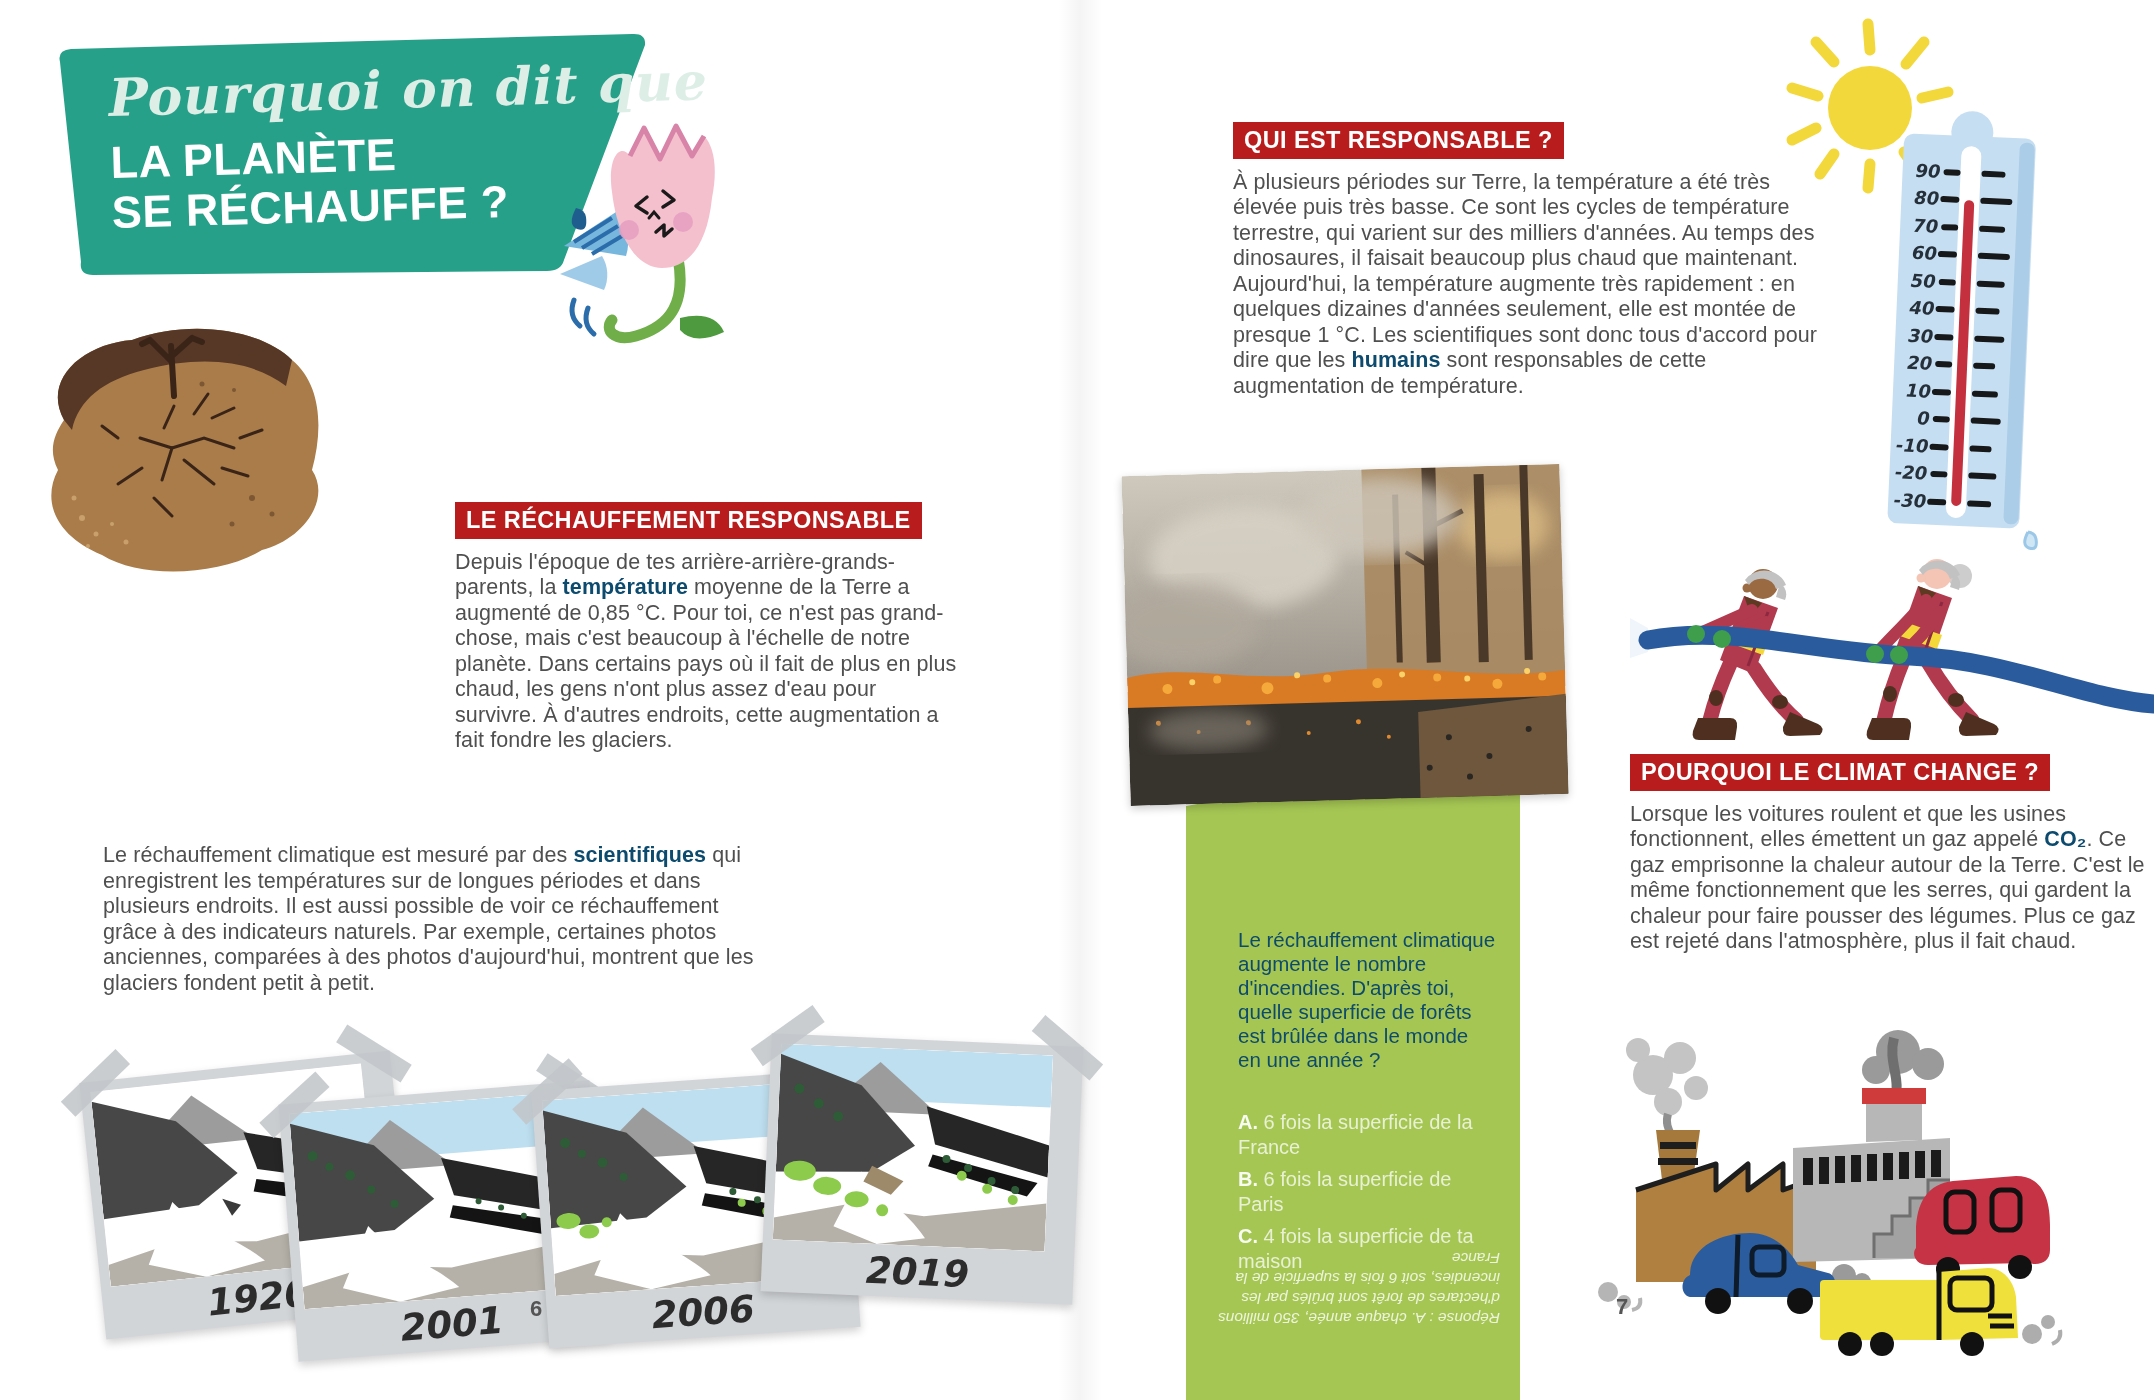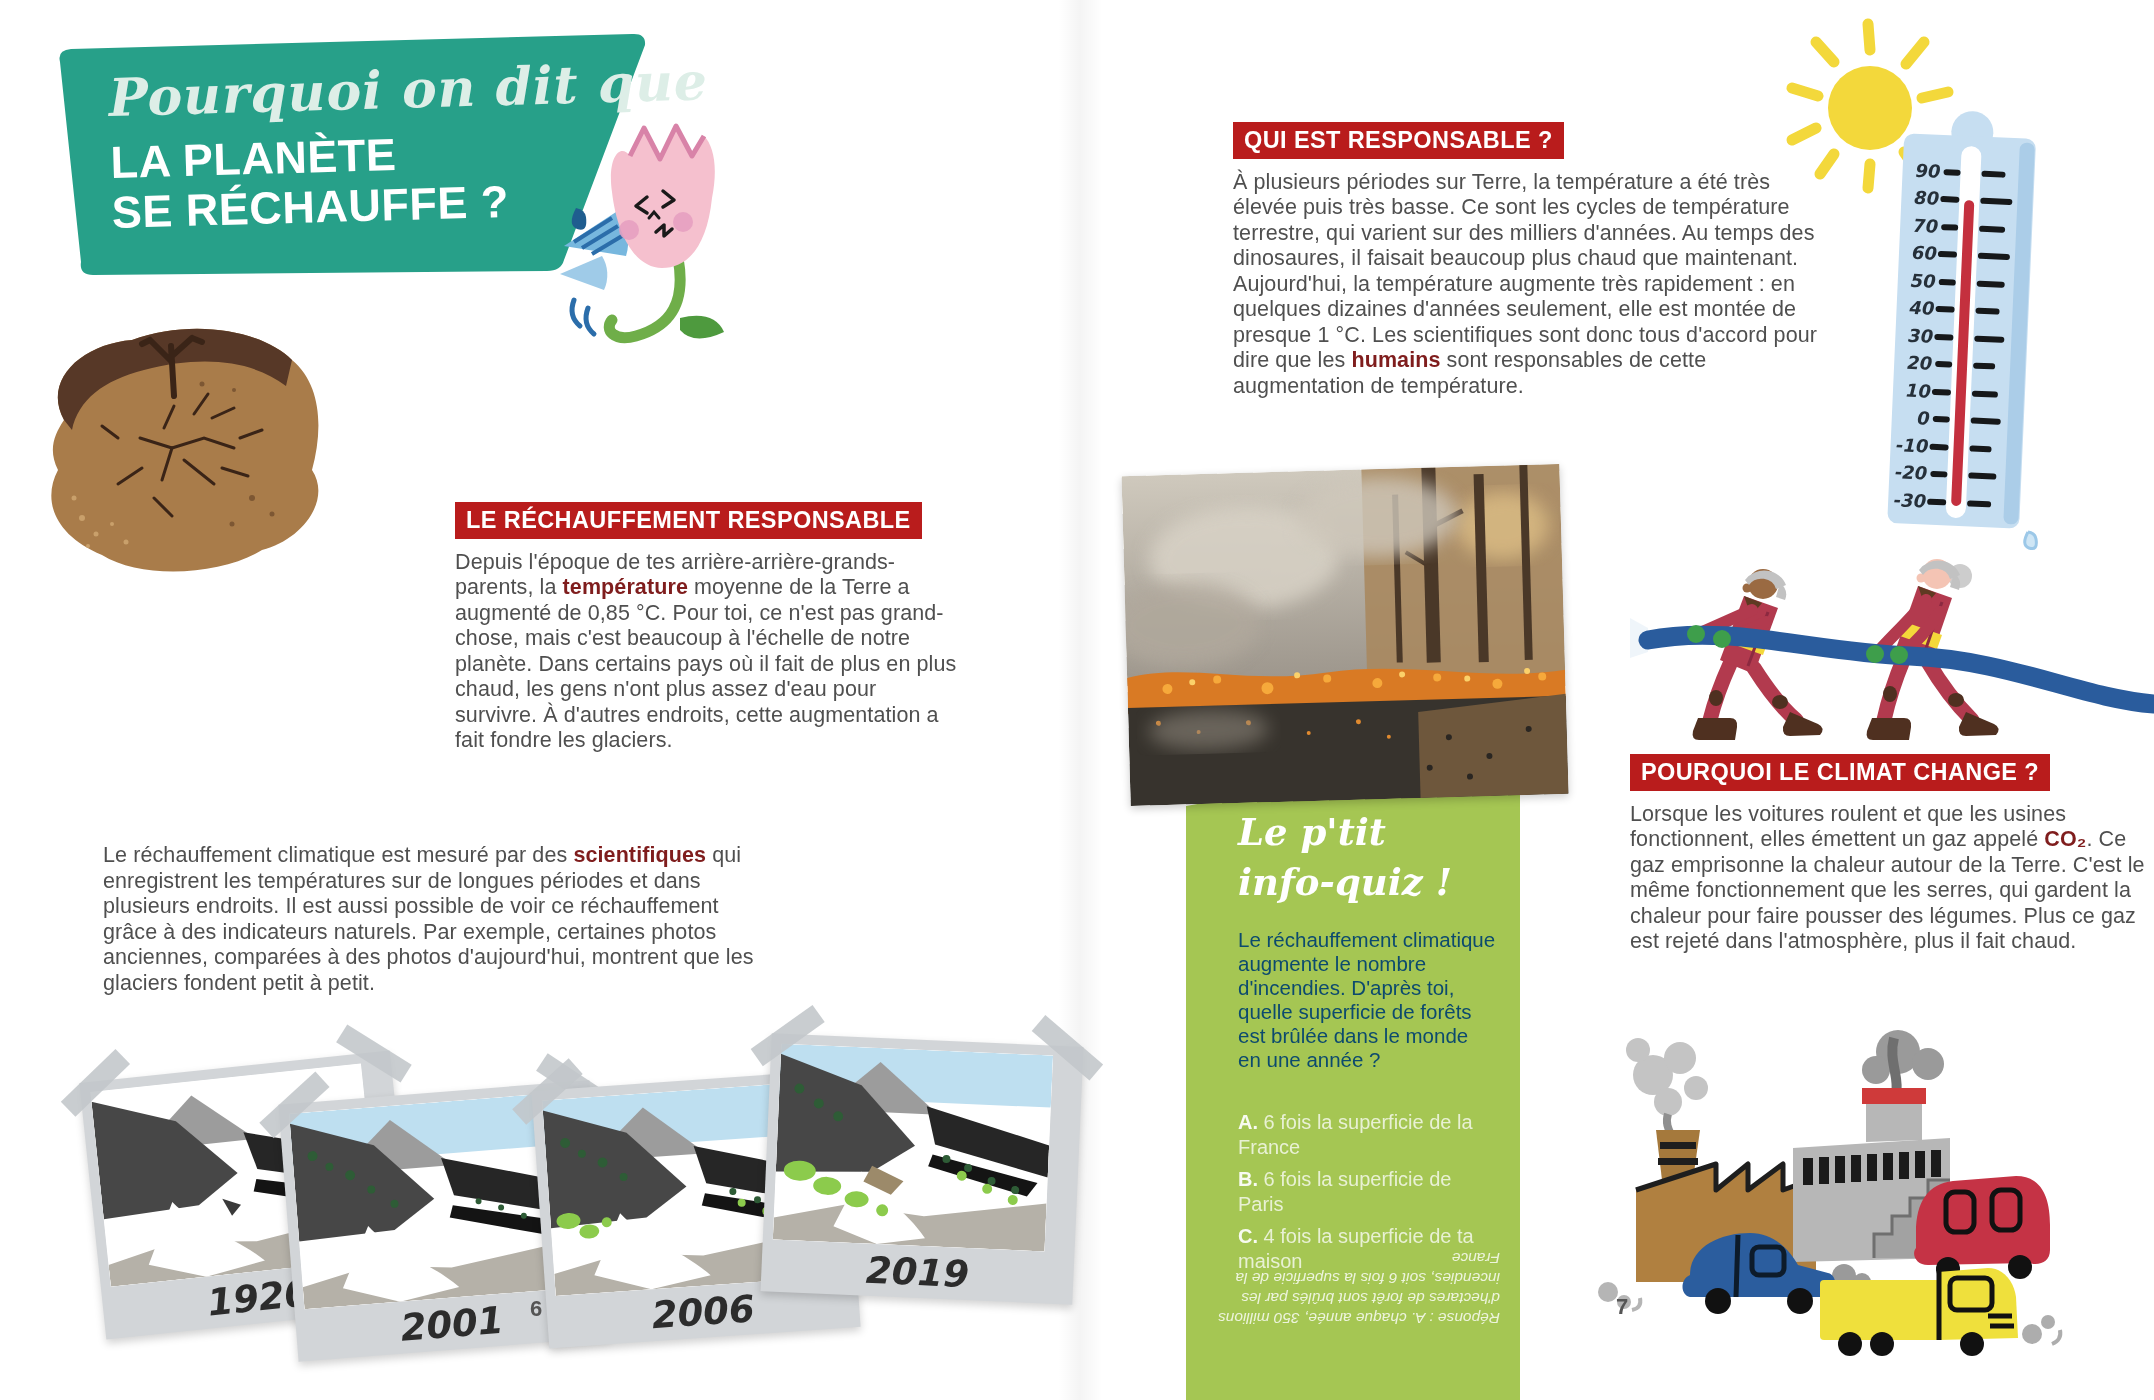--- a/index.html
+++ b/index.html
@@ -6,21 +6,21 @@
   .page{position:relative;width:2154px;height:1400px;background:#ffffff;overflow:hidden;
         font-family:"Liberation Sans",sans-serif;color:#4f4f4f;}
   .abs{position:absolute;}
   .gutter{position:absolute;left:1058px;top:0;width:44px;height:1400px;
           background:linear-gradient(90deg,rgba(0,0,0,0),rgba(0,0,0,0.045),rgba(0,0,0,0));}
   
   .tan-heading{display:inline-block;background:#b91c1c;color:#fff;font-weight:700;
                font-size:23.5px;line-height:1;padding:7px 11px 6px;letter-spacing:0.4px;white-space:nowrap;}
   
   .body-text{font-size:21.5px;line-height:25.5px;letter-spacing:0.1px;color:#4f4f4f;}
-  .body-text .b{font-weight:700;color:#7f1d1d;}
+  .body-text .b{font-weight:700;color:#0c4a6e;}
   
   .title-block{transform:rotate(-1.6deg);transform-origin:left top;}
   .title-script{font-family:"DejaVu Serif",serif;font-style:italic;font-weight:700;
                 font-size:52px;color:#ddeee7;letter-spacing:1px;line-height:1;}
   .title-main{font-size:45px;font-weight:700;color:#ffffff;line-height:1.12;letter-spacing:0.5px;}
   
   .polaroid{position:absolute;width:292px;background:#d2d5d8;padding:10px 10px 0;
             box-shadow:0 4px 9px rgba(0,0,0,0.18);}
   .photo-area{width:272px;height:196px;background:#fff;overflow:hidden;}
   .year{height:52px;display:flex;align-items:center;justify-content:center;
@@ -306,24 +306,20 @@
       <line x1="102" y1="399" x2="120" y2="399"></line>
     </g>
   </svg>
 
   <div class="abs" style="left:1233px;top:122px">
     <div class="tan-heading">QUI EST RESPONSABLE ?</div>
     <div class="body-text" style="width:592px;margin-top:11px"><span>À plusieurs périodes sur Terre, la température a été très élevée puis très basse. Ce sont les cycles de température terrestre, qui varient sur des milliers d'années. Au temps des dinosaures, il faisait beaucoup plus chaud que maintenant. Aujourd'hui, la température augmente très rapidement : en quelques dizaines d'années seulement, elle est montée de presque 1 °C. Les scientifiques sont donc tous d'accord pour dire que les </span><span class="b">humains</span><span> sont responsables de cette augmentation de température.</span></div>
   </div>
 
   <div class="quiz-box">
-    <div class="abs" style="left:52px;top:66px">
-      <div class="quiz-title">Le p'tit</div>
-      <div class="quiz-title">info-quiz !</div>
-    </div>
     <div class="quiz-question abs" style="left:52px;top:186px;width:258px">Le réchauffement climatique augmente le nombre d'incendies. D'après toi, quelle superficie de forêts est brûlée dans le monde en une année ?</div>
     <div class="abs" style="left:52px;top:368px;width:240px">
       <div class="quiz-opt"><span class="b">A.</span><span> 6 fois la superficie de la France</span></div>
       <div class="quiz-opt"><span class="b">B.</span><span> 6 fois la superficie de Paris</span></div>
       <div class="quiz-opt"><span class="b">C.</span><span> 4 fois la superficie de ta maison</span></div>
     </div>
     <div class="quiz-answer abs" style="left:28px;top:506px;width:286px">Réponse : A. chaque année, 350 millions d'hectares de forêt sont brûlés par les incendies, soit 6 fois la superficie de la France</div>
   </div>
 
   <div class="fire-photo">

